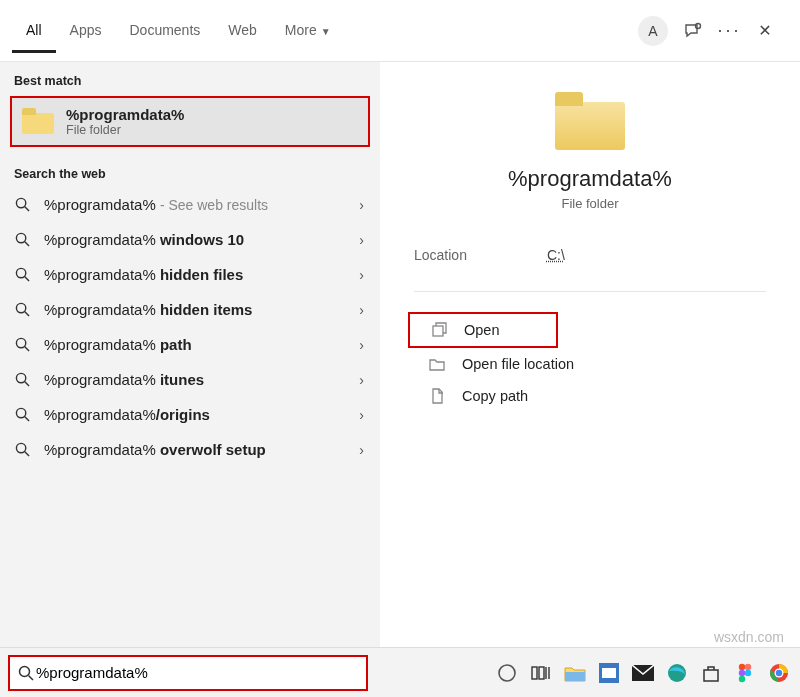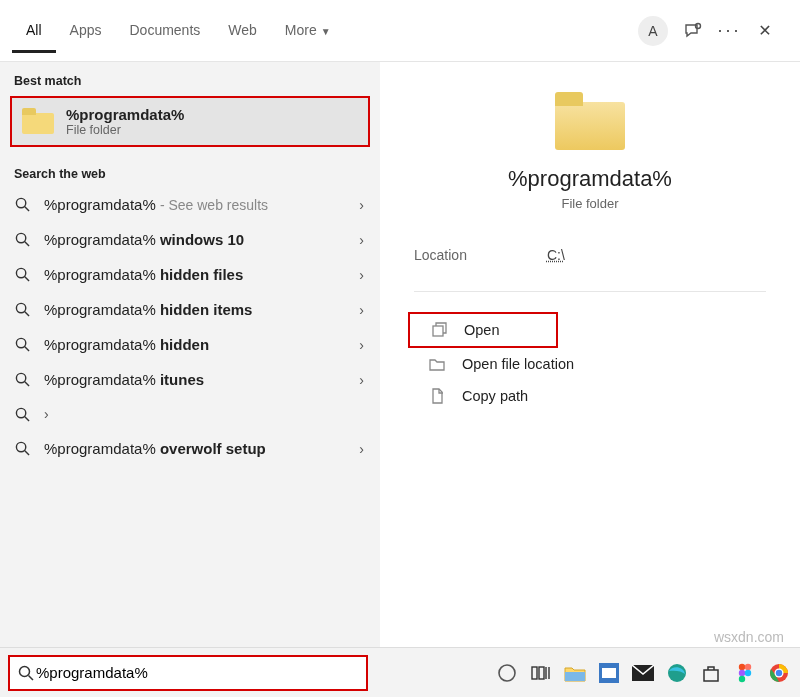--- a/index.html
+++ b/index.html
@@ -128,40 +128,41 @@
   <span class="term"><span class="pfx">%programdata%</span><span class="sfx"> hidden items</span></span>
   <span class="chev">›</span>
         </div>
         <div class="web-item">
           <span class="search-ico">
             <svg width="15" height="15" viewBox="0 0 16 16" fill="none" stroke="#333" stroke-width="1.5">
               <circle cx="6.5" cy="6.5" r="5"></circle>
               <line x1="10.5" y1="10.5" x2="15" y2="15"></line>
             </svg>
           </span>
-  <span class="term"><span class="pfx">%programdata%</span><span class="sfx"> hidden</span></span>
+  <span class="term"><span class="pfx">%programdata%</span><span class="sfx"> path</span></span>
   <span class="chev">›</span>
         </div>
         <div class="web-item">
           <span class="search-ico">
             <svg width="15" height="15" viewBox="0 0 16 16" fill="none" stroke="#333" stroke-width="1.5">
               <circle cx="6.5" cy="6.5" r="5"></circle>
               <line x1="10.5" y1="10.5" x2="15" y2="15"></line>
             </svg>
           </span>
   <span class="term"><span class="pfx">%programdata%</span><span class="sfx"> itunes</span></span>
   <span class="chev">›</span>
         </div>
         <div class="web-item">
           <span class="search-ico">
             <svg width="15" height="15" viewBox="0 0 16 16" fill="none" stroke="#333" stroke-width="1.5">
               <circle cx="6.5" cy="6.5" r="5"></circle>
               <line x1="10.5" y1="10.5" x2="15" y2="15"></line>
             </svg>
           </span>
+  <span class="term"><span class="pfx">%programdata%</span><span class="sfx">/origins</span></span>
   <span class="chev">›</span>
         </div>
         <div class="web-item">
           <span class="search-ico">
             <svg width="15" height="15" viewBox="0 0 16 16" fill="none" stroke="#333" stroke-width="1.5">
               <circle cx="6.5" cy="6.5" r="5"></circle>
               <line x1="10.5" y1="10.5" x2="15" y2="15"></line>
             </svg>
           </span>
   <span class="term"><span class="pfx">%programdata%</span><span class="sfx"> overwolf setup</span></span>

